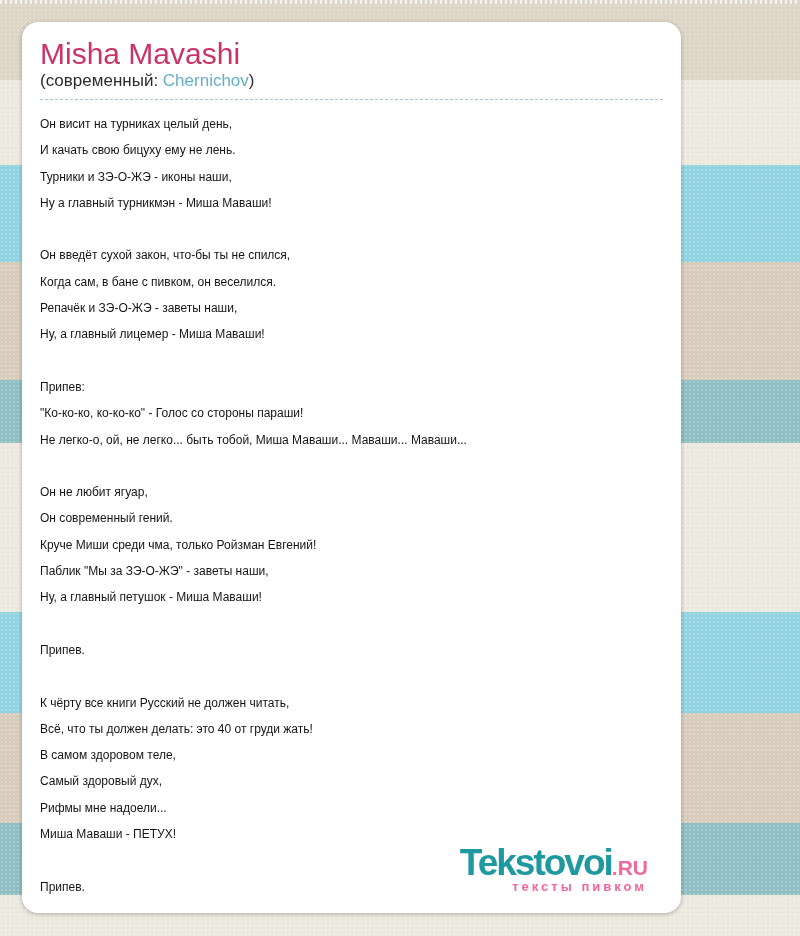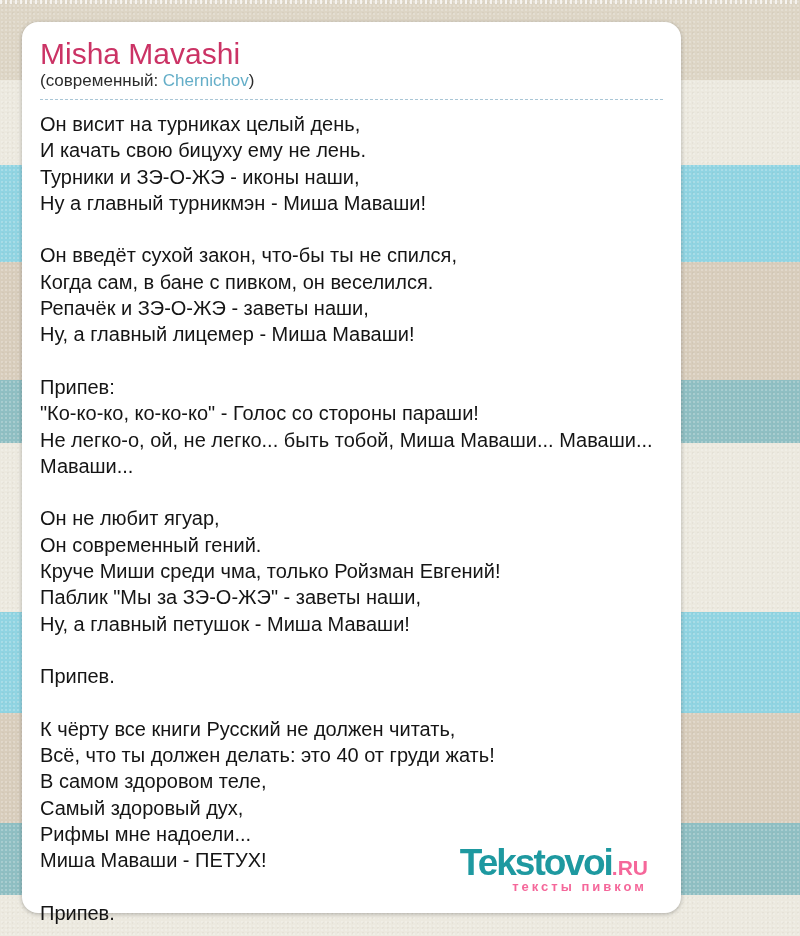--- a/index.html
+++ b/index.html
@@ -36,21 +36,21 @@
   }
   .song-header { border-bottom:1px dashed #a9c6d6; padding-bottom:7px; }
   .song-title {
     font-size:30px; line-height:32px; font-weight:400; color:#cb3365;
     letter-spacing:0;
   }
   .artist-line { font-size:17px; line-height:22px; color:#2b2b2b; }
   .artist-link { color:#64aec8; text-decoration:none; cursor:pointer; }
   .lyrics {
     margin-top:11px;
-    font-size:20px; line-height:26.3px; color:#151515;
+    font-size:12px; line-height:26.3px; color:#151515;
     white-space:pre-line;
   }
   .site-logo {
     position:absolute; right:33px; bottom:20px; text-align:right; line-height:1;
     cursor:pointer;
   }
   .logo-name {
     font-size:37px; font-weight:bold; color:#1e99a0; letter-spacing:-2px;
   }
   .logo-tld {

